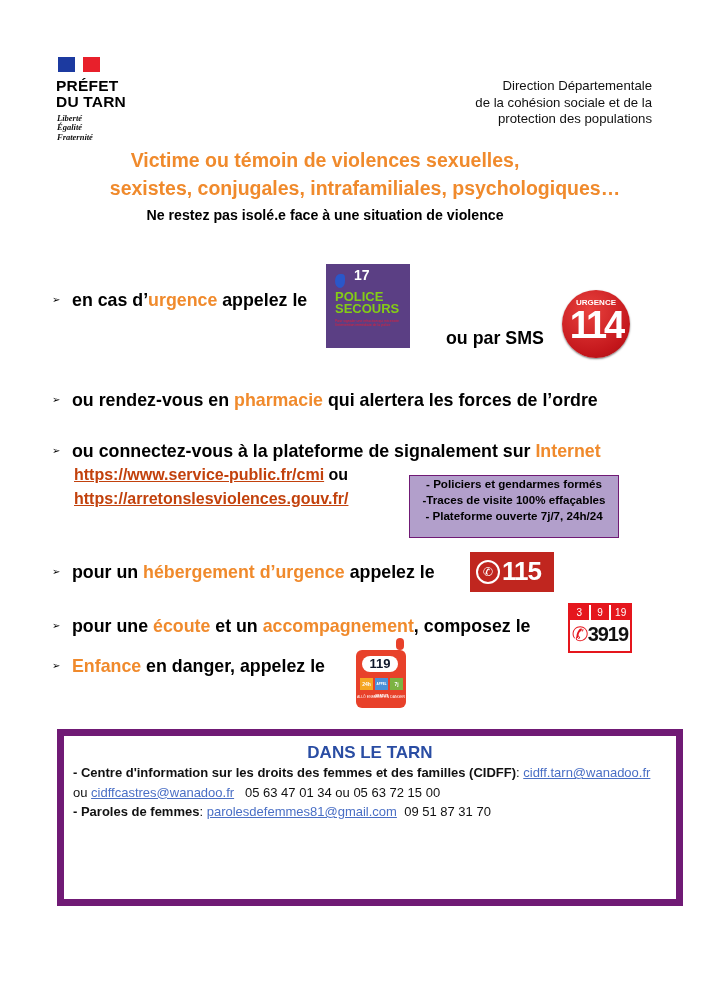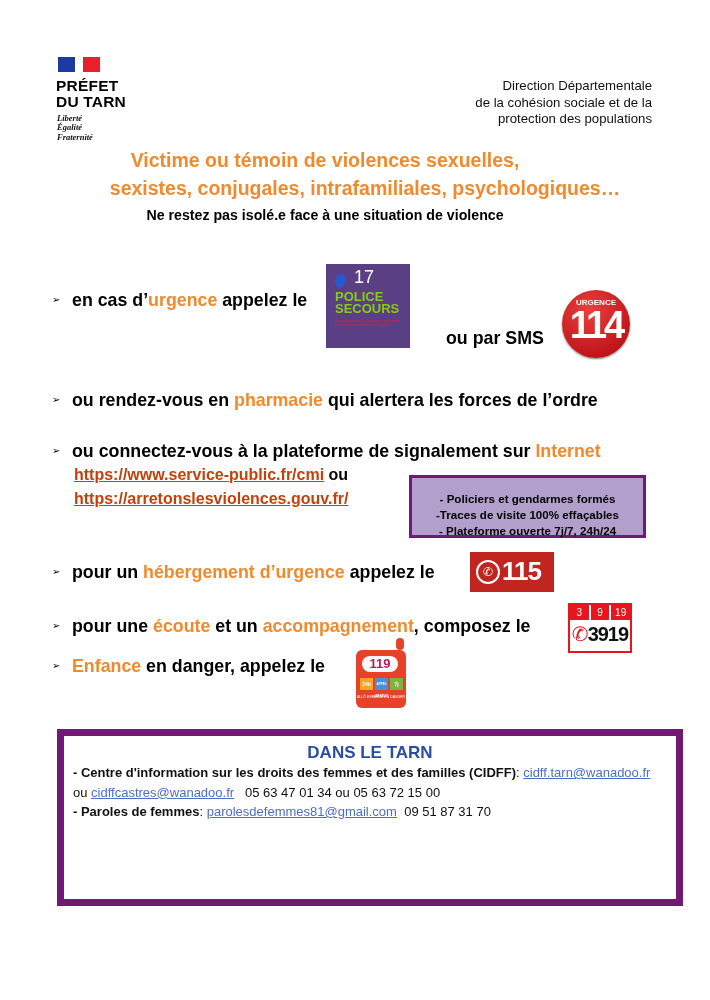--- a/index.html
+++ b/index.html
@@ -21,47 +21,47 @@
   .t1 { top:146px; left:-30px; }
   .t2 { top:174px; left:10px; }
   .subtitle { top:207px; left:-30px; width:710px; text-align:center; font-weight:bold; font-size:14.2px; color:#000; }
 
   .item { font-weight:bold; font-size:17.8px; color:#000; white-space:nowrap; }
   .item .bullet { font-size:10px; display:inline-block; width:20px; vertical-align:middle; position:relative; top:-2px; }
   .orange { color:#f08a2c; }
 
   
   .logo17 { left:326px; top:264px; width:84px; height:84px; background:#5b3f84; color:#fff; }
-  .logo17 .num { position:absolute; left:28px; top:3px; font-size:18px; font-weight:normal; }
+  .logo17 .num { position:absolute; left:28px; top:3px; font-size:14px; font-weight:bold; }
   .logo17 .ph { position:absolute; left:9px; top:10px; width:10px; height:14px; border-radius:50% 30% 50% 50%; background:#2a57c9; }
   .logo17 .pol { position:absolute; left:9px; top:27px; font-size:13px; font-weight:bold; color:#84cc16; line-height:12px; }
   .logo17 .sm { position:absolute; left:9px; top:55px; width:70px; font-size:3.5px; color:#e51f37; line-height:4px; }
 
   
   .logo114 { left:562px; top:290px; width:68px; height:68px; border-radius:50%; background:radial-gradient(circle at 40% 30%, #e8413d 0%, #c3161b 70%, #9c1015 100%); box-shadow:0 1px 2px #777; color:#fff; text-align:center; }
   .logo114 .u { position:absolute; top:8px; width:68px; font-size:8px; font-weight:bold; }
   .logo114 .n { position:absolute; top:14px; width:68px; font-size:38px; font-weight:bold; letter-spacing:-3px; line-height:42px; }
 
   .link { color:#c2410c; text-decoration:underline; font-weight:bold; }
 
-  .infobox { left:409px; top:475px; width:237px; height:63px; background:#b29fcb; border:3px solid #701a75; text-align:center; font-weight:bold; font-size:11.6px; line-height:16px; color:#000; box-sizing:border-box; padding-top:13px; }
+  .infobox { left:409px; top:475px; width:210px; height:63px; background:#b29fcb; border:1px solid #701a75; text-align:center; font-weight:bold; font-size:11.6px; line-height:16px; color:#000; box-sizing:border-box; padding-top:0; }
 
   .logo115 { left:470px; top:552px; width:84px; height:40px; background:#c0261f; color:#fff; }
   .logo115 .c { position:absolute; left:6px; top:8px; width:20px; height:20px; border:2px solid #fff; border-radius:50%; font-size:12px; line-height:20px; text-align:center; }
   .logo115 .n { position:absolute; left:32px; top:4px; font-size:26px; font-weight:bold; letter-spacing:-1px; }
 
   .logo3919 { left:568px; top:603px; width:64px; height:50px; background:#fff; border:2px solid #e5161d; box-sizing:border-box; }
   .logo3919 .top { display:flex; height:15px; }
   .logo3919 .top span { flex:1; background:#e5161d; color:#fff; font-size:10px; text-align:center; line-height:15px; border-right:2px solid #fff; }
   .logo3919 .top span:last-child { border-right:none; }
   .logo3919 .bot { font-size:20px; font-weight:bold; color:#111; text-align:center; line-height:29px; letter-spacing:-1px; }
   .logo3919 .bot .ph { color:#e5161d; }
 
   .logo119 { left:356px; top:650px; width:50px; height:58px; background:#e8412a; border-radius:6px; }
-  .logo119 .pill { position:absolute; left:6px; top:6px; width:36px; height:16px; background:#fff; border-radius:8px; color:#be185d; font-weight:bold; font-size:13px; text-align:center; line-height:16px; }
+  .logo119 .pill { position:absolute; left:6px; top:6px; width:36px; height:16px; background:#fff; border-radius:8px; color:#0f172a; font-weight:bold; font-size:13px; text-align:center; line-height:16px; }
   .logo119 .ant { position:absolute; left:40px; top:-12px; width:8px; height:12px; background:#e8412a; border-radius:4px; }
   .logo119 .row { position:absolute; top:28px; left:4px; display:flex; gap:2px; }
   .logo119 .row span { width:13px; height:12px; font-size:5px; color:#fff; font-weight:bold; text-align:center; line-height:12px; }
   .logo119 .cap { position:absolute; top:45px; width:50px; font-size:3.5px; color:#fff; text-align:center; }
 
   
   .tarn { left:57px; top:729px; width:626px; height:177px; border:7px solid #701a75; box-sizing:border-box; padding:6px 9px 0 9px; font-size:13px; line-height:19.5px; color:#111; }
   .tarn h2 { margin:0; text-align:center; color:#2a4da3; font-size:17px; font-weight:bold; line-height:21px; }
   .tarn p { margin:0; text-align:justify; }
   .tarn .mail { color:#4a6fc5; text-decoration:underline; }

